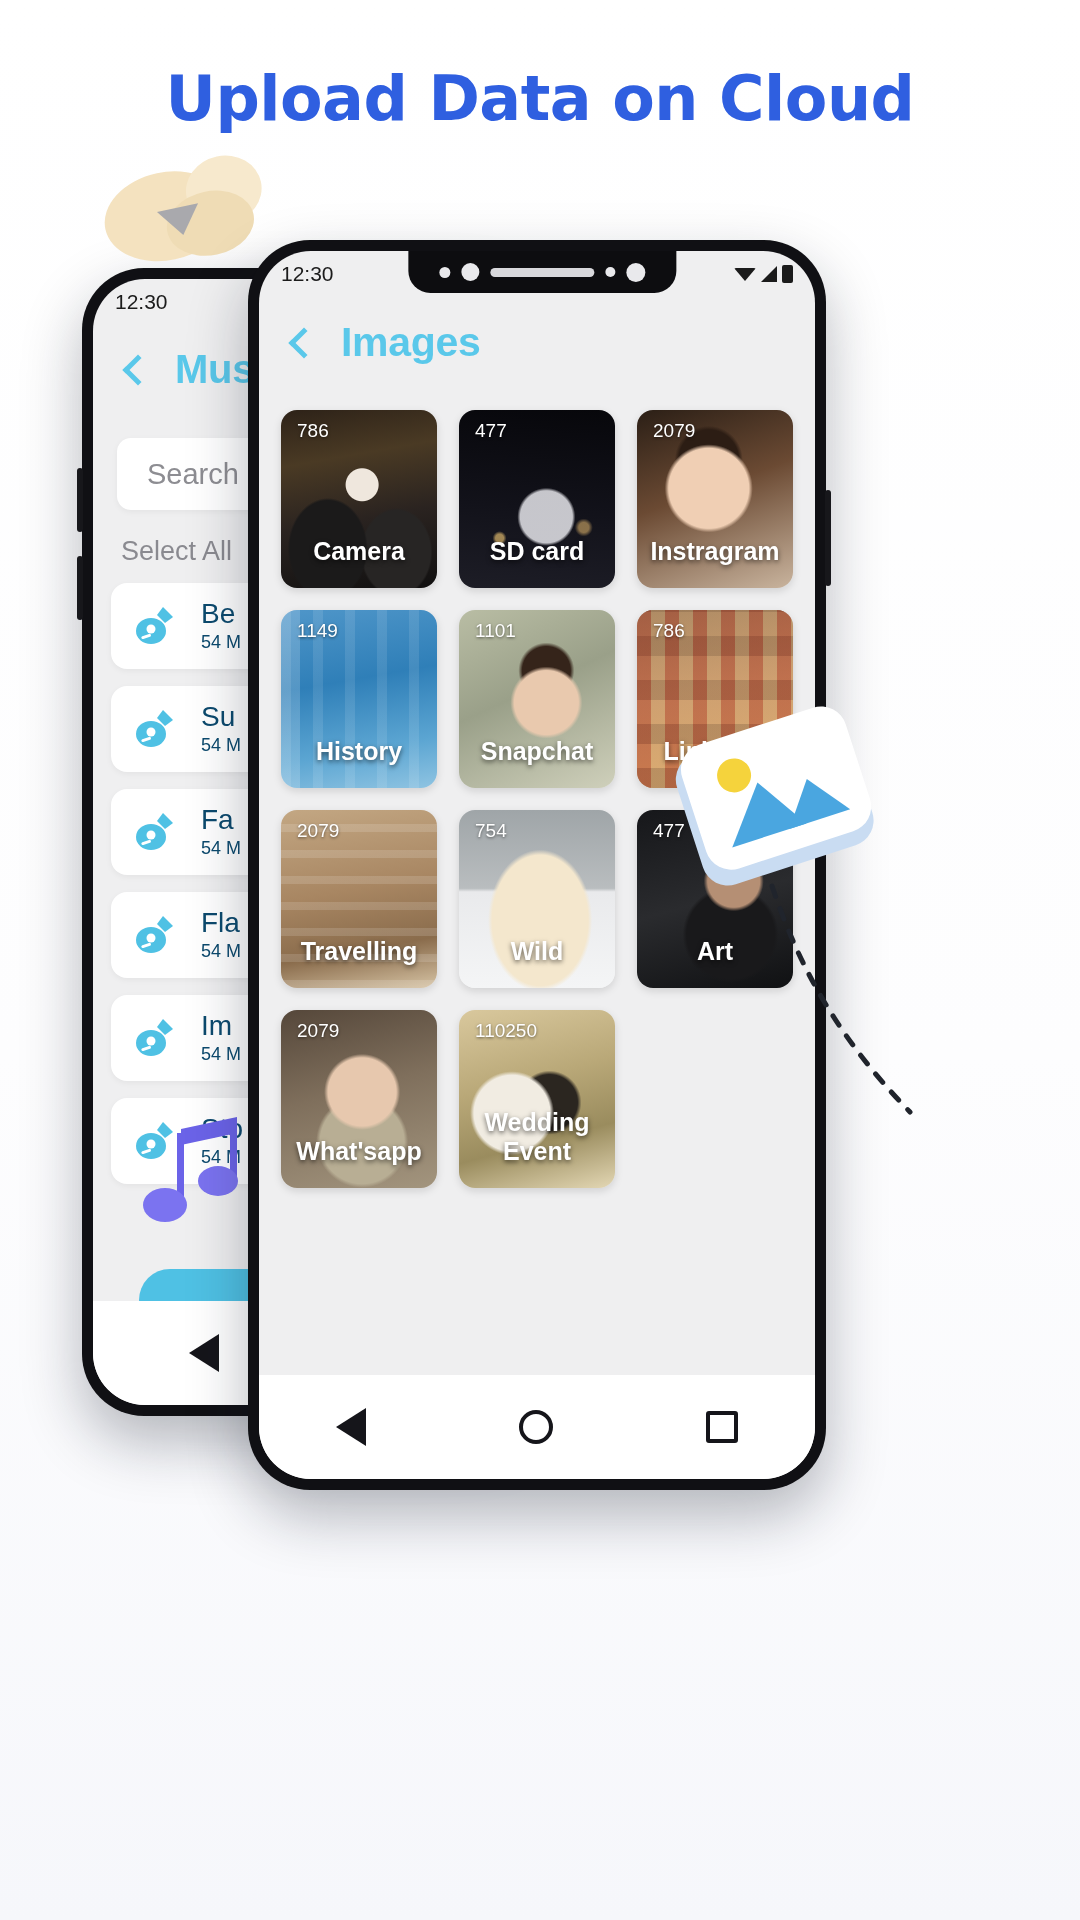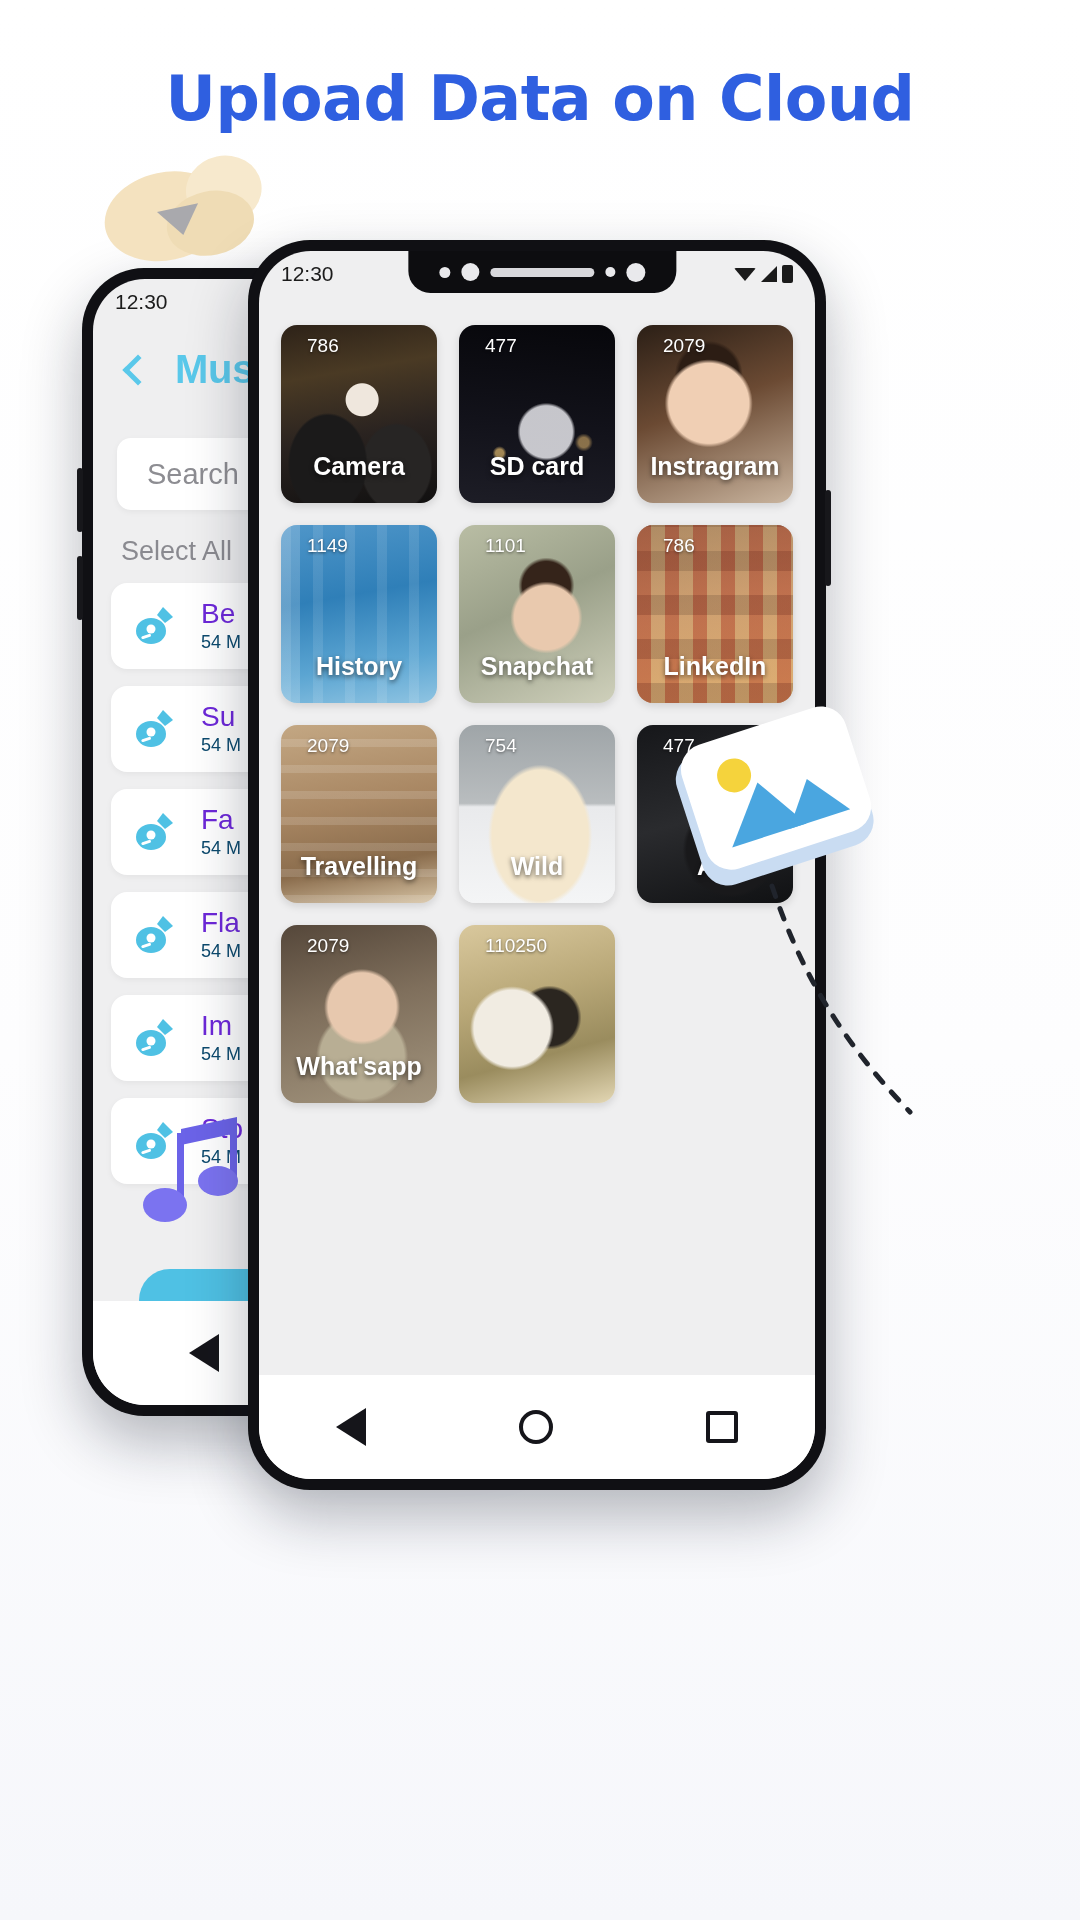--- a/index.html
+++ b/index.html
@@ -162,21 +162,21 @@
     border-radius: 16px;
     overflow: hidden;
     cursor: pointer;
     box-shadow: 0 3px 8px rgba(0,0,0,.13);
   }
   .tile .photo {
     position: absolute; inset: 0;
   }
   .tile .count {
     position: absolute;
-    top: 10px; left: 26px;
+    top: 10px; left: 16px;
     color: #fff;
     font-size: 19px;
     text-shadow: 0 1px 3px rgba(0,0,0,.55);
     z-index: 3;
   }
   .tile .label {
     position: absolute;
     left: 0; right: 0;
     bottom: 22px;
     text-align: center;
@@ -323,21 +323,21 @@
     background: #ffffff;
     border-radius: 16px;
     height: 86px;
     margin-bottom: 17px;
     padding: 0 22px;
     box-shadow: 0 2px 6px rgba(0,0,0,.05);
     cursor: pointer;
   }
   .guitar { flex: 0 0 auto; }
   .music-meta { display: flex; flex-direction: column; justify-content: center; }
-  .music-name { font-size: 28px; color: #6d28d9; line-height: 1.1; }
+  .music-name { font-size: 28px; color: #0c4a6e; line-height: 1.1; }
   .music-size { font-size: 18px; color: #0c4a6e; margin-top: 3px; }
 
   .music-note-art {
     position: absolute;
     left: 36px; bottom: 168px;
     width: 130px; height: 130px;
   }
   .upload-pill {
     position: absolute;
     left: 46px; bottom: 74px;
@@ -513,20 +513,24 @@
 
       <div class="statusbar">
         <div class="clock">12:30</div>
         <div class="sb-right">
           <div class="ico-wifi"></div>
           <div class="ico-signal"></div>
           <div class="ico-battery"></div>
         </div>
       </div>
 
+      <div class="app-header">
+        <div class="back-chevron"></div>
+        <div class="app-title">Images</div>
+      </div>
 
       <div class="grid-wrap">
         <div class="grid" id="images-grid">
             <div class="tile">
               <div class="photo ph-camera"></div>
               <div class="count">786</div>
               <div class="label">Camera</div>
             </div>
             <div class="tile">
               <div class="photo ph-sdcard"></div>
@@ -569,20 +573,21 @@
               <div class="label">Art</div>
             </div>
             <div class="tile">
               <div class="photo ph-whatsapp"></div>
               <div class="count">2079</div>
               <div class="label">What'sapp</div>
             </div>
             <div class="tile">
               <div class="photo ph-wedding"></div>
               <div class="count">110250</div>
+              <div class="label">Wedding Event</div>
             </div>
           </div>
       </div>
 
       <div class="navbar">
         <div class="nav-back"></div>
         <div class="nav-home"></div>
         <div class="nav-recent"></div>
       </div>
     </div>

